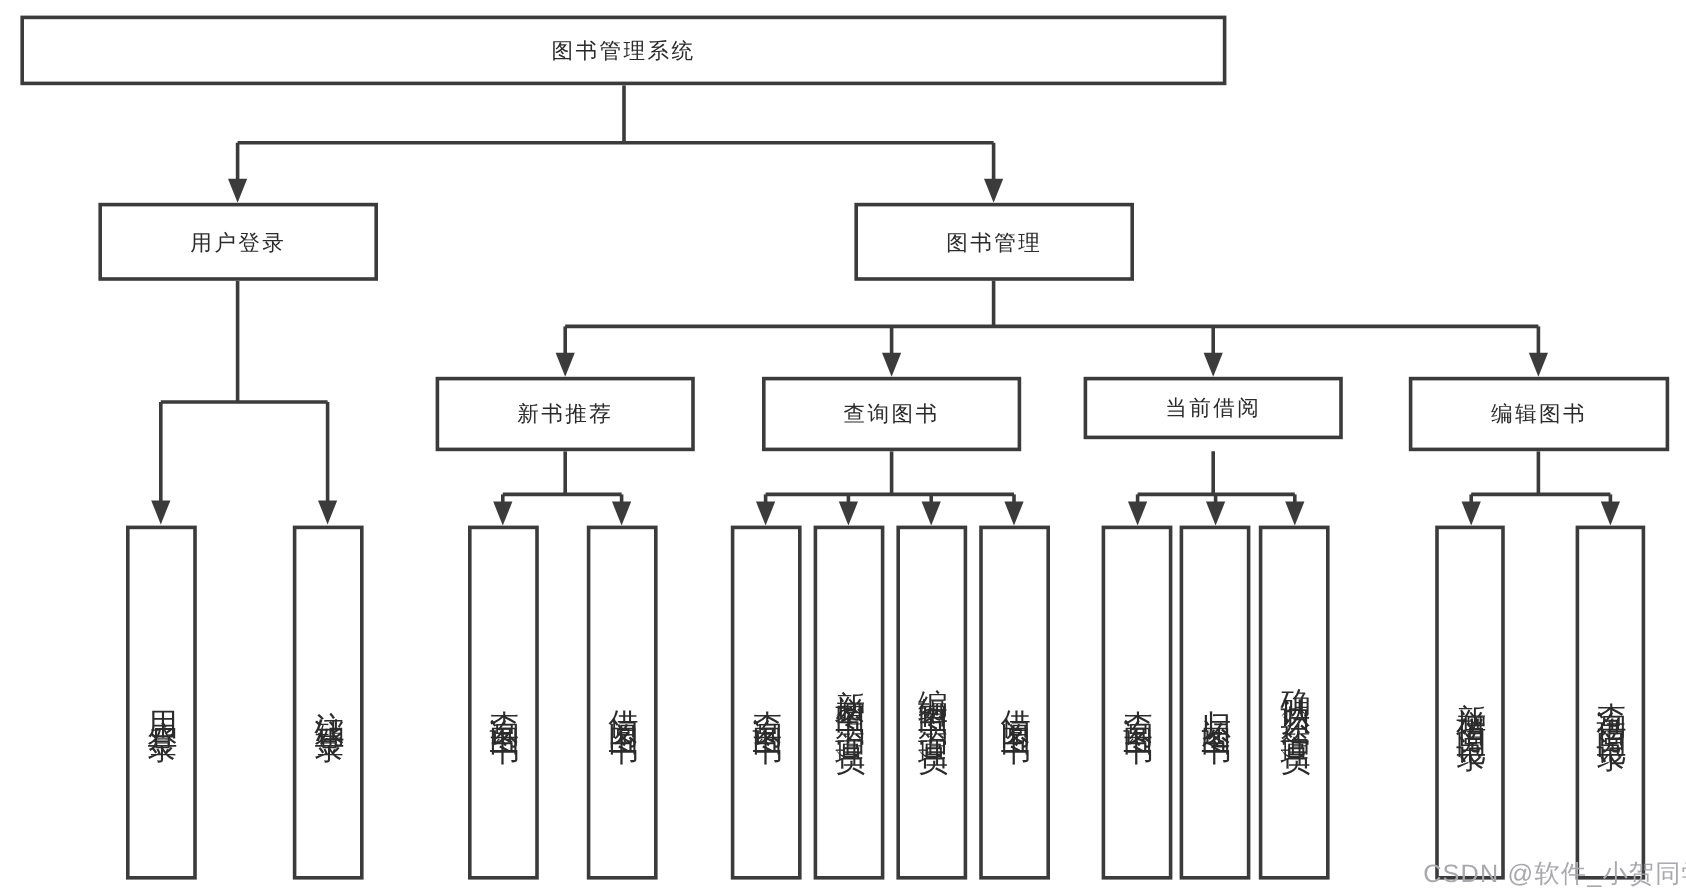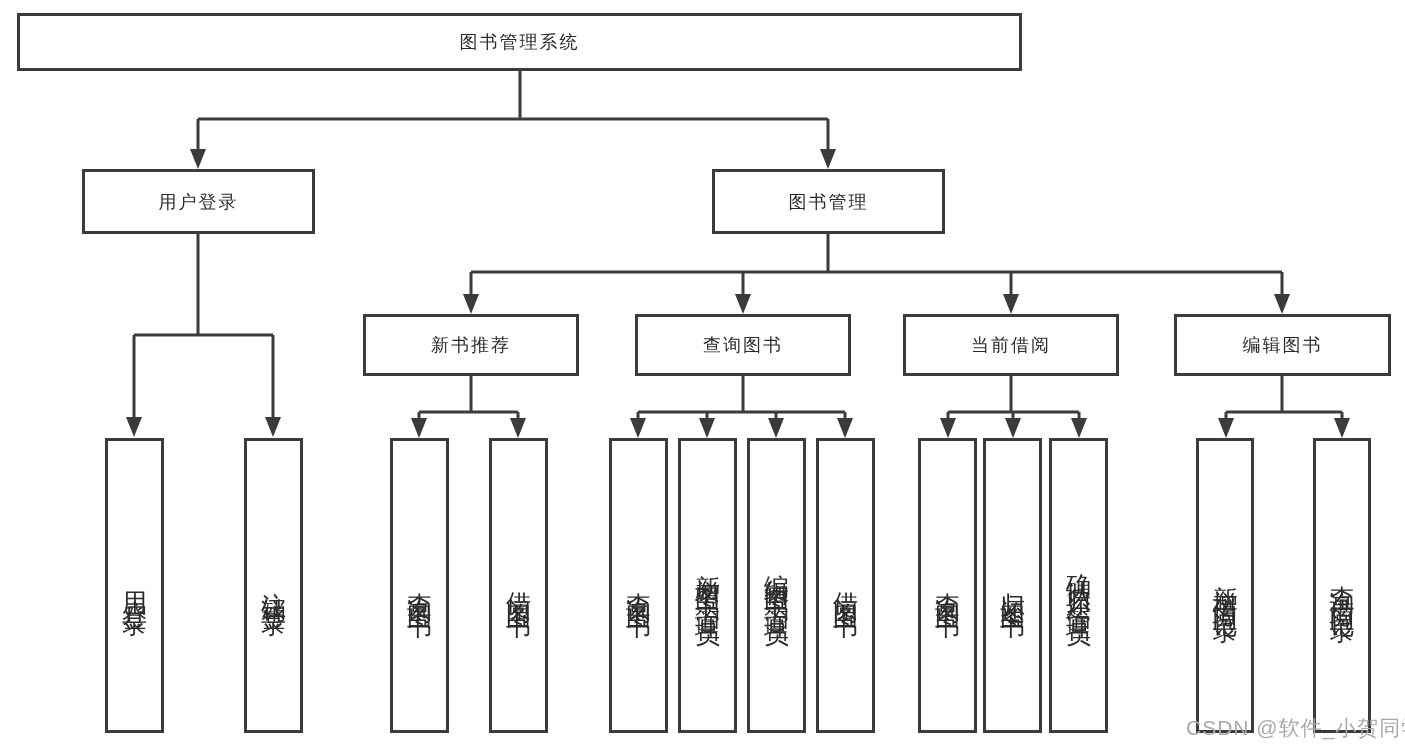--- a/index.html
+++ b/index.html
@@ -132,21 +132,21 @@
     </g>
   </svg>
 
   <div class="box h-node" style="left:17px;top:13px;width:1005px;height:58px">图书管理系统</div>
 
   <div class="box h-node" style="left:82px;top:169px;width:233px;height:65px">用户登录</div>
   <div class="box h-node" style="left:363px;top:314px;width:216px;height:62px">新书推荐</div>
 
   <div class="box h-node" style="left:712px;top:169px;width:233px;height:65px">图书管理</div>
   <div class="box h-node" style="left:635px;top:314px;width:216px;height:62px">查询图书</div>
-  <div class="box h-node" style="left:903px;top:314px;width:216px;height:62px">当前借阅</div>
+  <div class="box h-node" style="left:903px;top:314px;width:216px;height:52px">当前借阅</div>
   <div class="box h-node" style="left:1174px;top:314px;width:217px;height:62px">编辑图书</div>
 
   <div class="box leaf" style="left:105px;top:438px;width:59px;height:295px">用户登录</div>
   <div class="box leaf" style="left:244px;top:438px;width:59px;height:295px">注销登录</div>
 
   <div class="box leaf" style="left:390px;top:438px;width:59px;height:295px">查询图书</div>
   <div class="box leaf" style="left:489px;top:438px;width:59px;height:295px">借阅图书</div>
 
   <div class="box leaf" style="left:609px;top:438px;width:59px;height:295px">查询图书</div>
   <div class="box leaf" style="left:678px;top:438px;width:59px;height:295px">新增图书（管理员）</div>

